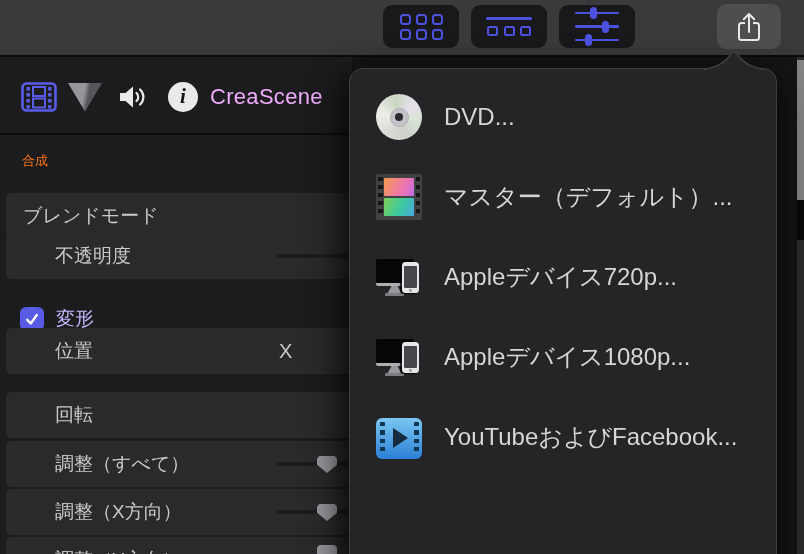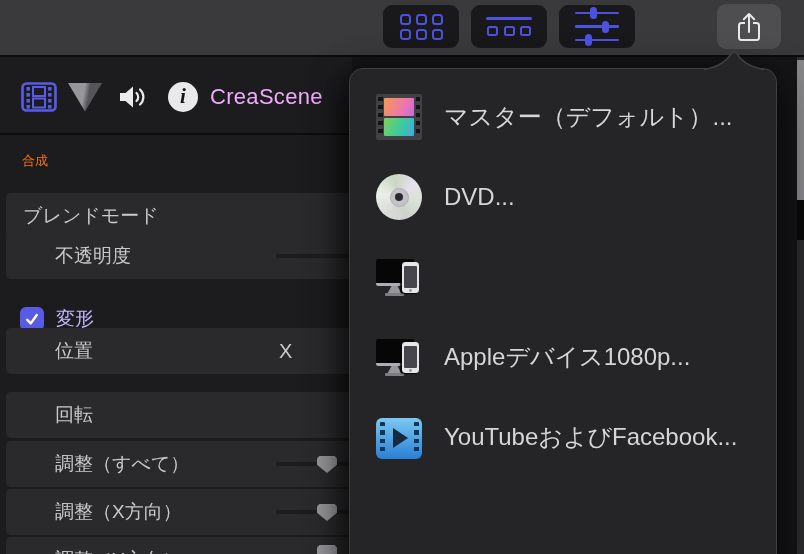--- a/index.html
+++ b/index.html
@@ -281,46 +281,47 @@
 
 <div class="popover">
   <svg class="popover-arrow" viewBox="0 0 60 21">
     <path d="M0,21 L0,19.5 C11,17.5 21,13.5 26.5,4.5 C28.5,1 31.5,1 33.5,4.5 C39,13.5 49,17.5 60,19.5 L60,21 Z" fill="#252527"></path>
     <path d="M0,19.5 C11,17.5 21,13.5 26.5,4.5 C28.5,1 31.5,1 33.5,4.5 C39,13.5 49,17.5 60,19.5" fill="none" stroke="#3f3f42" stroke-width="1.5"></path>
   </svg>
 
   <div class="menu">
 
     <div class="menu-item">
-      <div class="mi-icon icon-master">
-        <div class="fr t"></div>
-          <div class="fr b"></div>
-      </div>
-      <span class="txt">マスター（デフォルト）...</span>
-    </div>
-
-    <div class="menu-item">
       <div class="mi-icon icon-dvd">
         <div class="ring">
             <div class="hole"></div>
           </div>
       </div>
       <span class="txt">DVD...</span>
+    </div>
+
+    <div class="menu-item">
+      <div class="mi-icon icon-master">
+        <div class="fr t"></div>
+          <div class="fr b"></div>
+      </div>
+      <span class="txt">マスター（デフォルト）...</span>
     </div>
 
     <div class="menu-item">
       <div class="mi-icon icon-devices">
         <div class="display"></div>
           <div class="stand"></div>
           <div class="base"></div>
         <div class="phone">
             <div class="screen"></div>
             <div class="home"></div>
           </div>
       </div>
+      <span class="txt">Appleデバイス720p...</span>
     </div>
 
     <div class="menu-item">
       <div class="mi-icon icon-devices">
         <div class="display"></div>
           <div class="stand"></div>
           <div class="base"></div>
         <div class="phone">
             <div class="screen"></div>
             <div class="home"></div>

